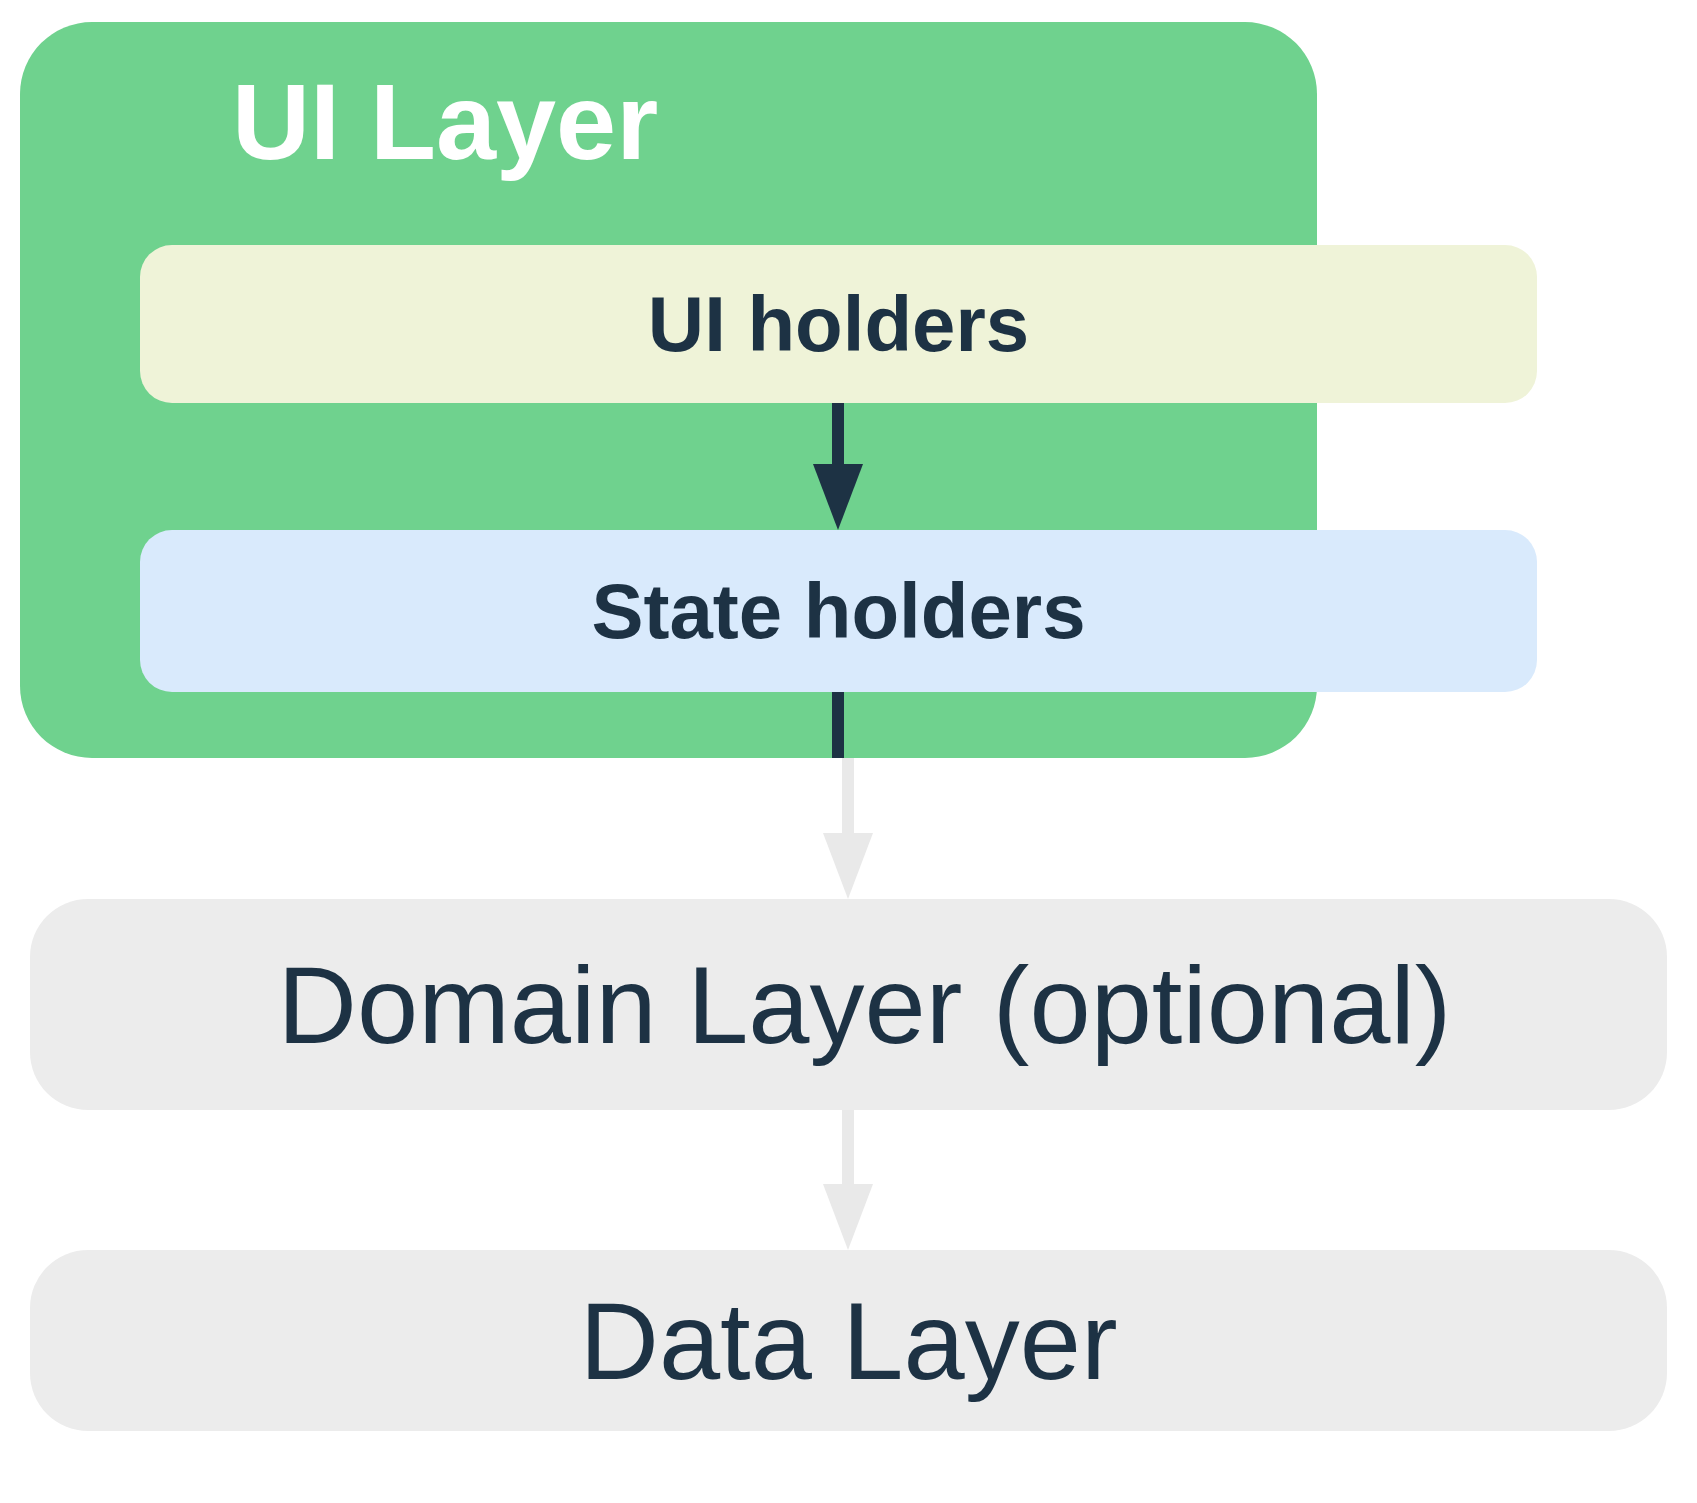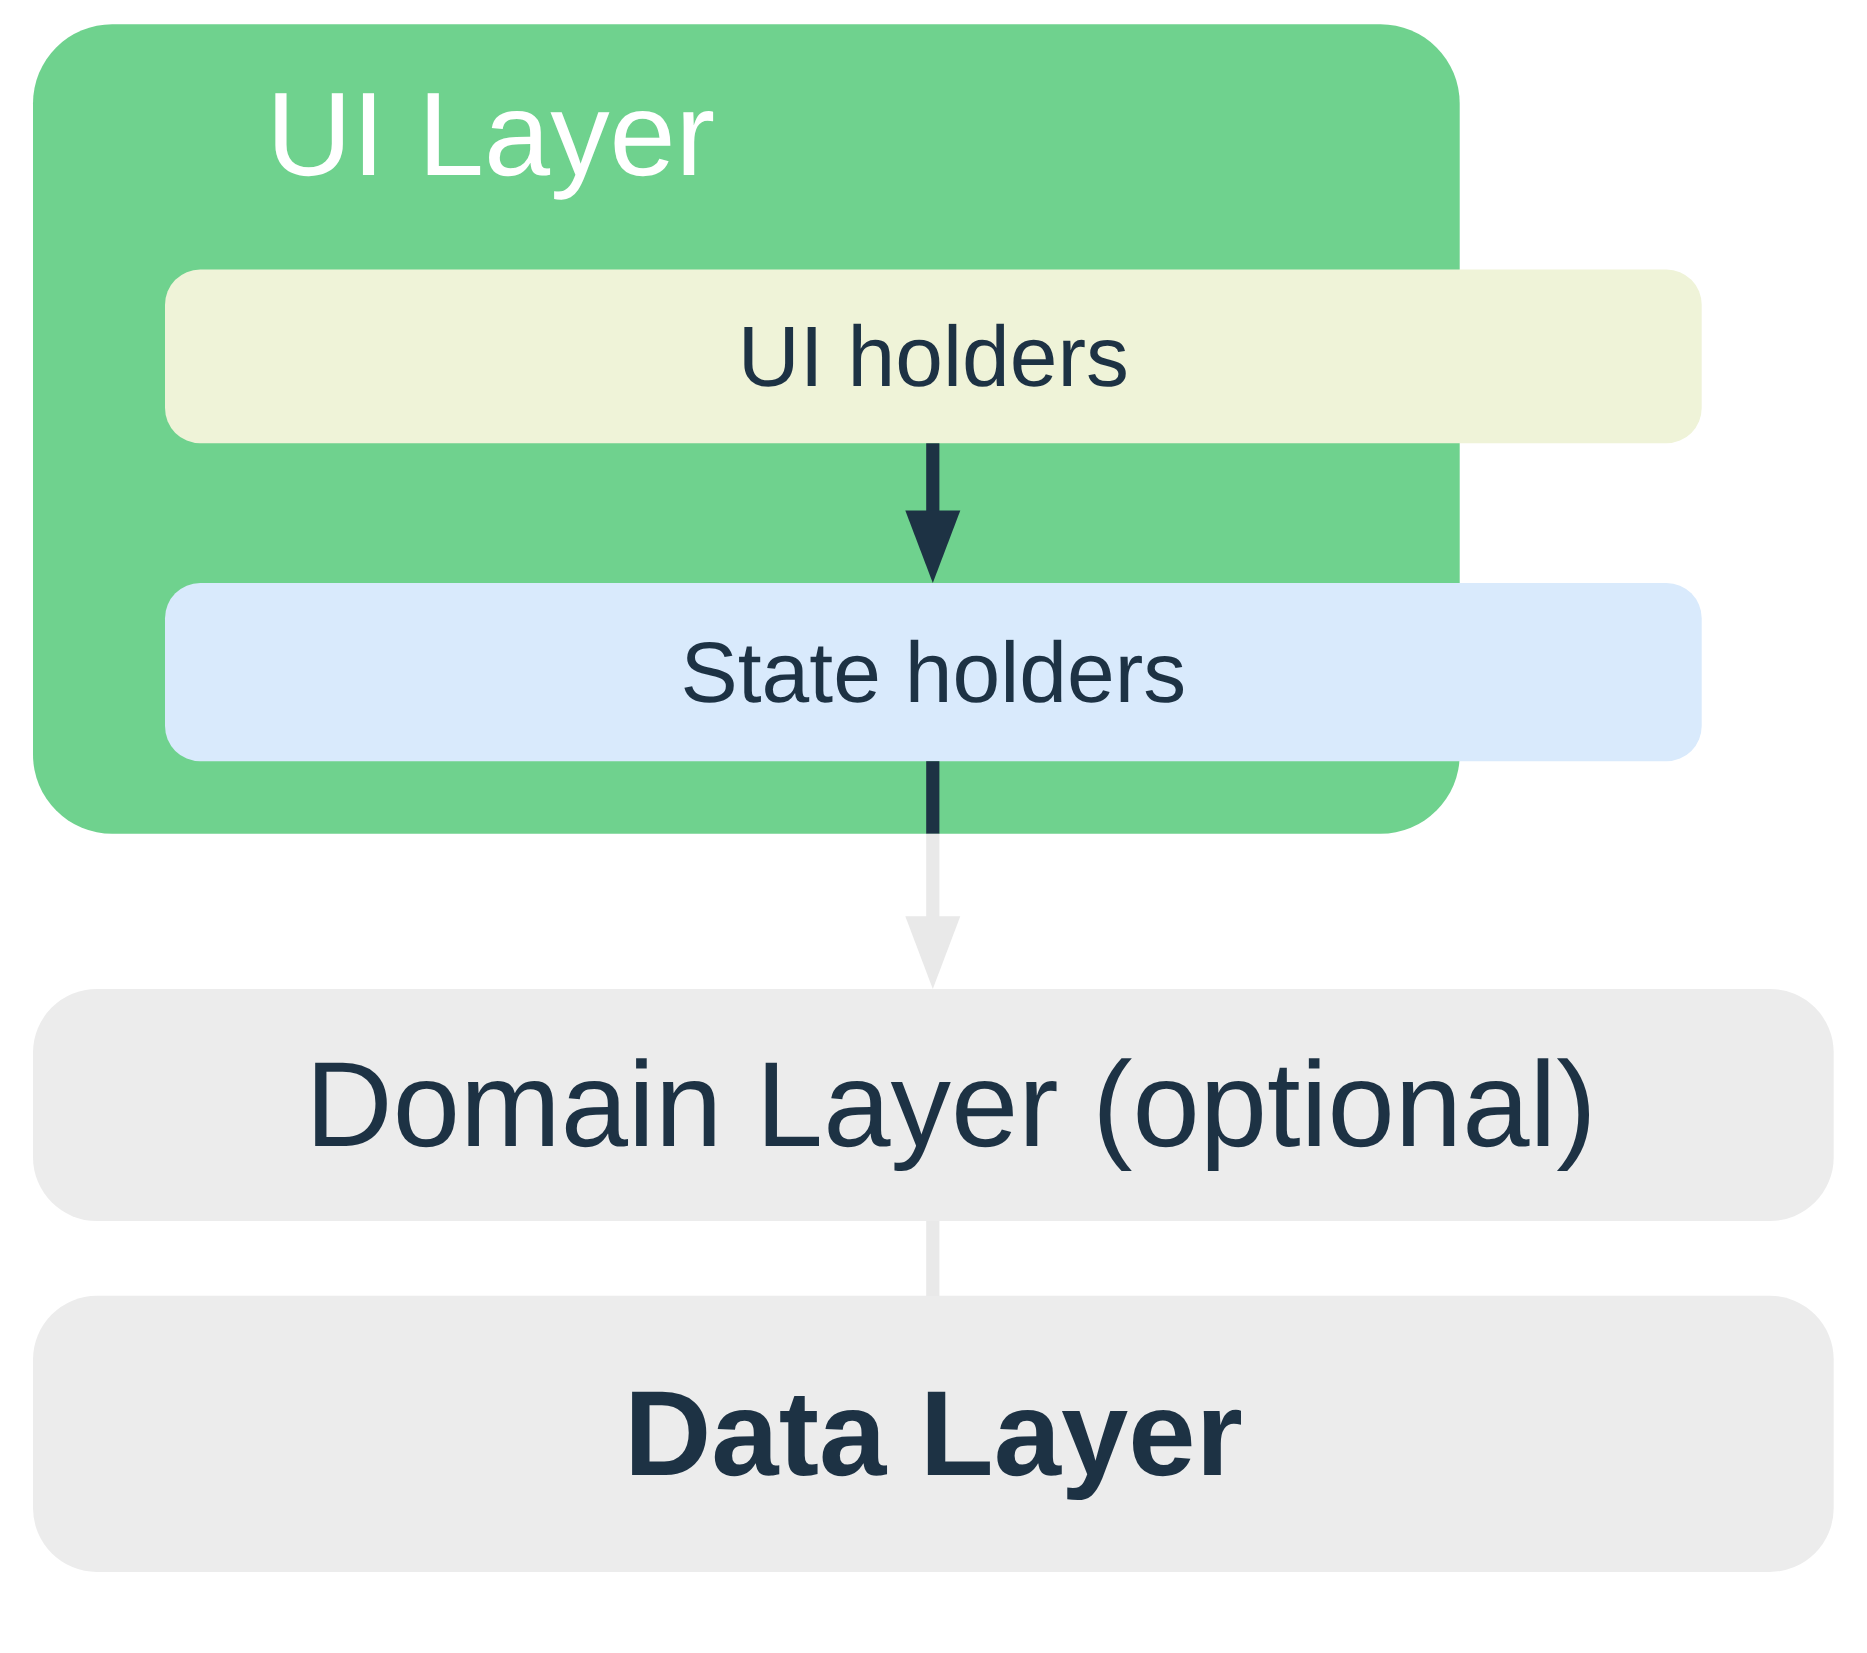--- a/index.html
+++ b/index.html
@@ -21,24 +21,25 @@
     overflow: hidden;
     font-family: "Liberation Sans", sans-serif;
   }
   .box {
     position: absolute;
     display: flex;
     align-items: center;
     justify-content: center;
   }
   .ui-layer {
-    left: 30px; top: 22px;
+    left: 20px; top: 22px;
     width: 1297px; height: 736px;
     background: var(--green);
     border-radius: 72px;
+    font-weight: bold;
   }
   .ui-layer-title {
     position: absolute;
     left: 212px; top: 46px;
     font-size: 108px;
     line-height: 1;
     color: var(--white);
     letter-spacing: 0px;
     white-space: nowrap;
   }
@@ -65,21 +66,21 @@
     color: var(--navy);
     white-space: nowrap;
   }
   .outer-box {
     left: 30px;
     width: 1637px;
     background: var(--light-gray);
     border-radius: 58px;
   }
   .domain-layer { top: 899px; height: 211px; padding-left: 32px; }
-  .data-layer   { top: 1178px; height: 251px; font-weight: bold; }
+  .data-layer   { top: 1250px; height: 181px; }
   .outer-label {
     font-size: 110px;
     line-height: 1;
     color: var(--navy);
     white-space: nowrap;
   }
   .shaft {
     position: absolute;
     width: 12px;
   }

